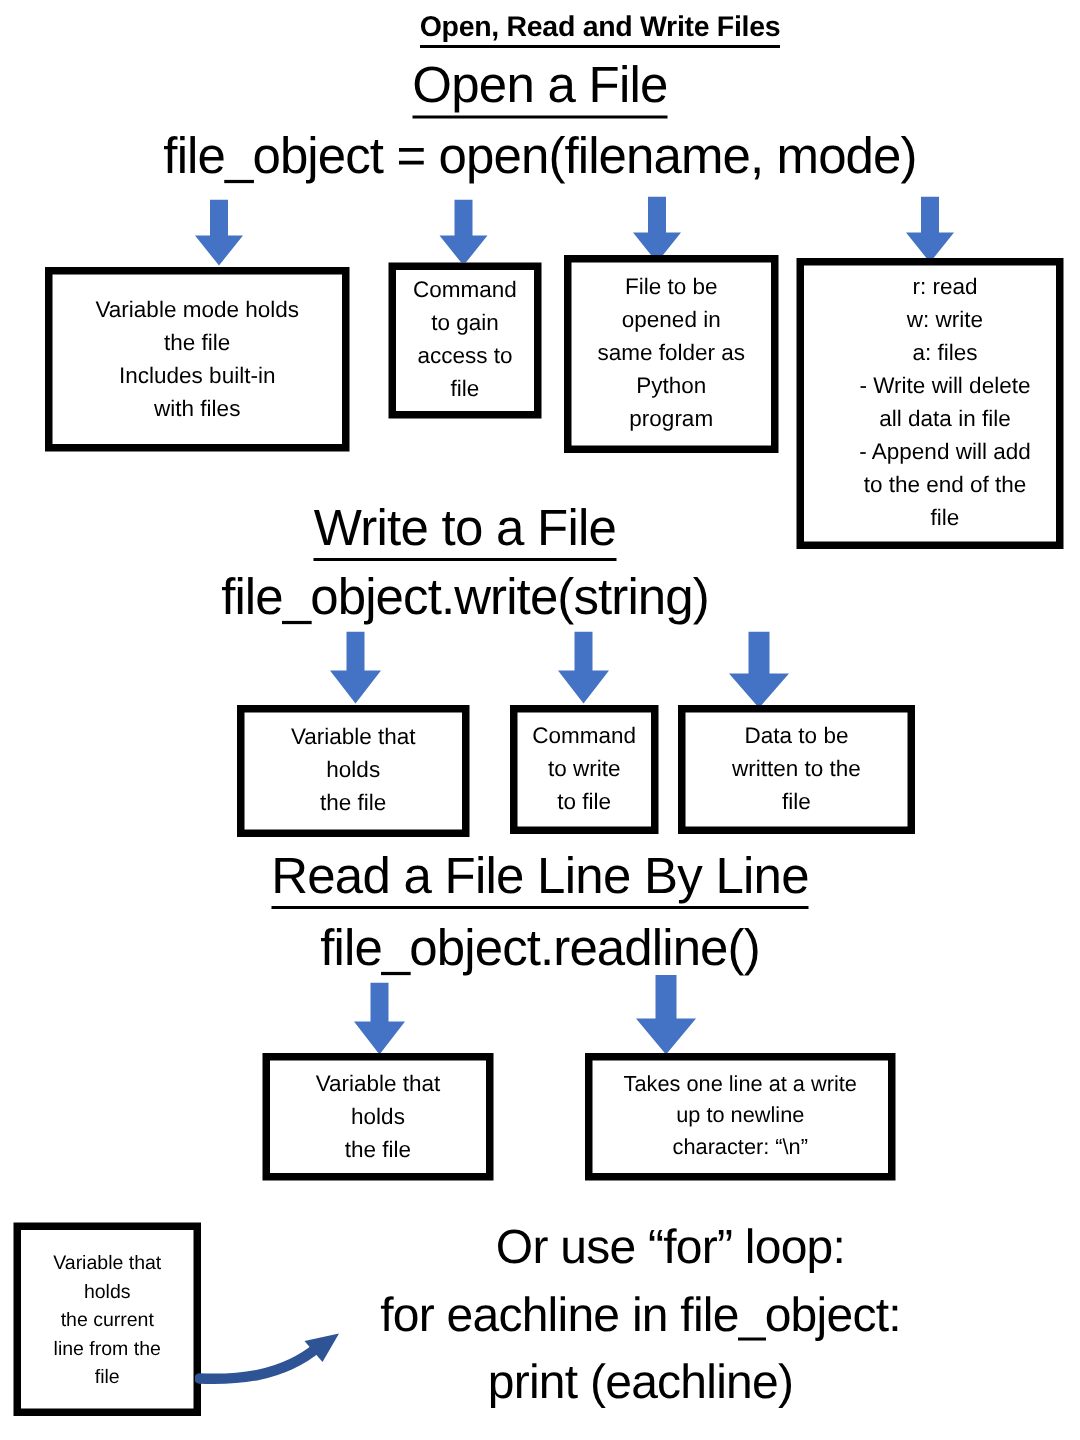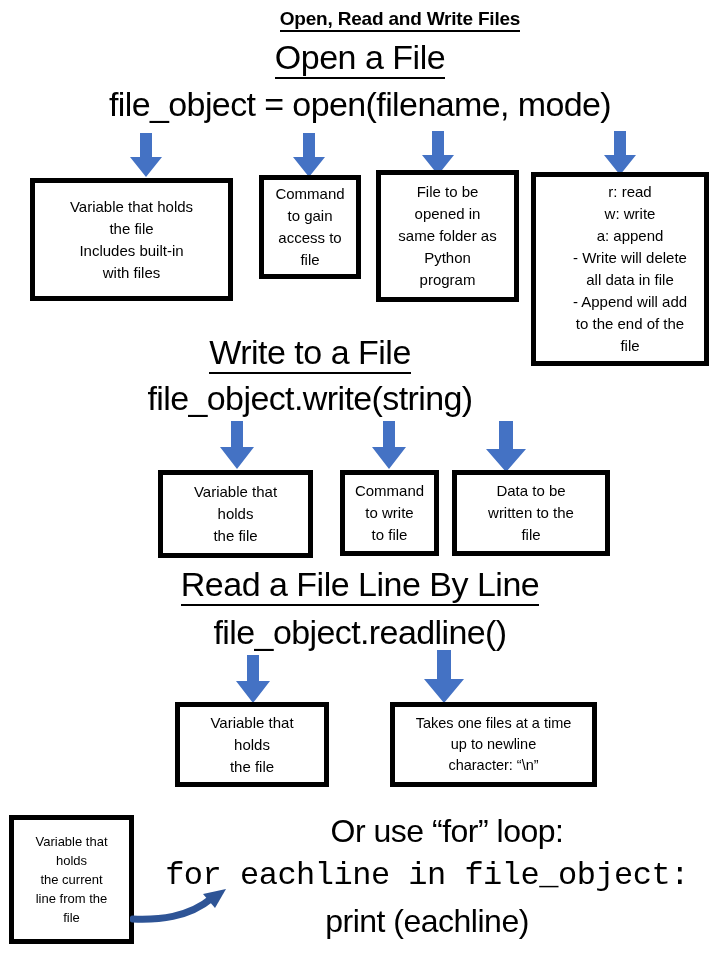--- a/index.html
+++ b/index.html
@@ -126,21 +126,21 @@
         <polygon points="11,0 23,0 23,24 33,24 17,44 1,24 11,24" fill="#4472C4"></polygon>
       </svg>
   </div>
   <div class="arrow-down" style="left:603px; top:131px;">
     <svg width="34" height="45" viewBox="0 0 34 45">
         <polygon points="11,0 23,0 23,24 33,24 17,44 1,24 11,24" fill="#4472C4"></polygon>
       </svg>
   </div>
 
   <div class="box b-lg" style="left:30px; top:178px; width:203px; height:123px;">
-    <span class="line">Variable that holds</span>
+    <span class="line">Variable mode holds</span>
     <span class="line">the file</span>
     <span class="line">Includes built-in</span>
     <span class="line">with files</span>
   </div>
 
   <div class="box b-lg" style="left:259px; top:175px; width:102px; height:104px;">
     <span class="line">Command</span>
     <span class="line">to gain</span>
     <span class="line">access to</span>
     <span class="line">file</span>
@@ -150,21 +150,21 @@
     <span class="line">File to be</span>
     <span class="line">opened in</span>
     <span class="line">same folder as</span>
     <span class="line">Python</span>
     <span class="line">program</span>
   </div>
 
   <div class="box b-lg" style="left:531px; top:172px; width:178px; height:194px;padding-left:24px;">
     <span class="line">r: read</span>
     <span class="line">w: write</span>
-    <span class="line">a: append</span>
+    <span class="line">a: files</span>
     <span class="line">- Write will delete</span>
     <span class="line">all data in file</span>
     <span class="line">- Append will add</span>
     <span class="line">to the end of the</span>
     <span class="line">file</span>
   </div>
 
   <div class="section-head" style="top:333px; width:620px;">
     <span class="u">Write to a File</span>
   </div>
@@ -220,35 +220,35 @@
       </svg>
   </div>
 
   <div class="box b-lg" style="left:175px; top:702px; width:154px; height:85px;">
     <span class="line">Variable that</span>
     <span class="line">holds</span>
     <span class="line">the file</span>
   </div>
 
   <div class="box b-md" style="left:390px; top:702px; width:207px; height:85px;">
-    <span class="line">Takes one files at a time</span>
+    <span class="line">Takes one line at a write</span>
     <span class="line">up to newline</span>
     <span class="line">character: “\n”</span>
   </div>
 
   <div class="box b-sm" style="left:9px; top:815px; width:125px; height:129px;">
     <span class="line">Variable that</span>
     <span class="line">holds</span>
     <span class="line">the current</span>
     <span class="line">line from the</span>
     <span class="line">file</span>
   </div>
 
   <div class="footer-line" style="left:134px; top:812px; width:586px;margin-left:20px;">Or use “for” loop:</div>
-  <div class="footer-line" style="left:134px; top:857px; width:586px;font-family:Liberation Mono, monospace;">for eachline in file_object:</div>
+  <div class="footer-line" style="left:134px; top:857px; width:586px;">for eachline in file_object:</div>
   <div class="footer-line" style="left:134px; top:902px; width:586px;">print (eachline)</div>
 
   <div class="curve-arrow" style="left:130px; top:884px;">
     <svg width="105" height="45" viewBox="0 0 105 45">
       <path d="M3,35 C28,36 58,34 82,14" stroke="#2E5496" stroke-width="7" fill="none" stroke-linecap="round"></path>
       <polygon points="96,5 73,10 85,24" fill="#2E5496"></polygon>
     </svg>
   </div>
 
 </div>

